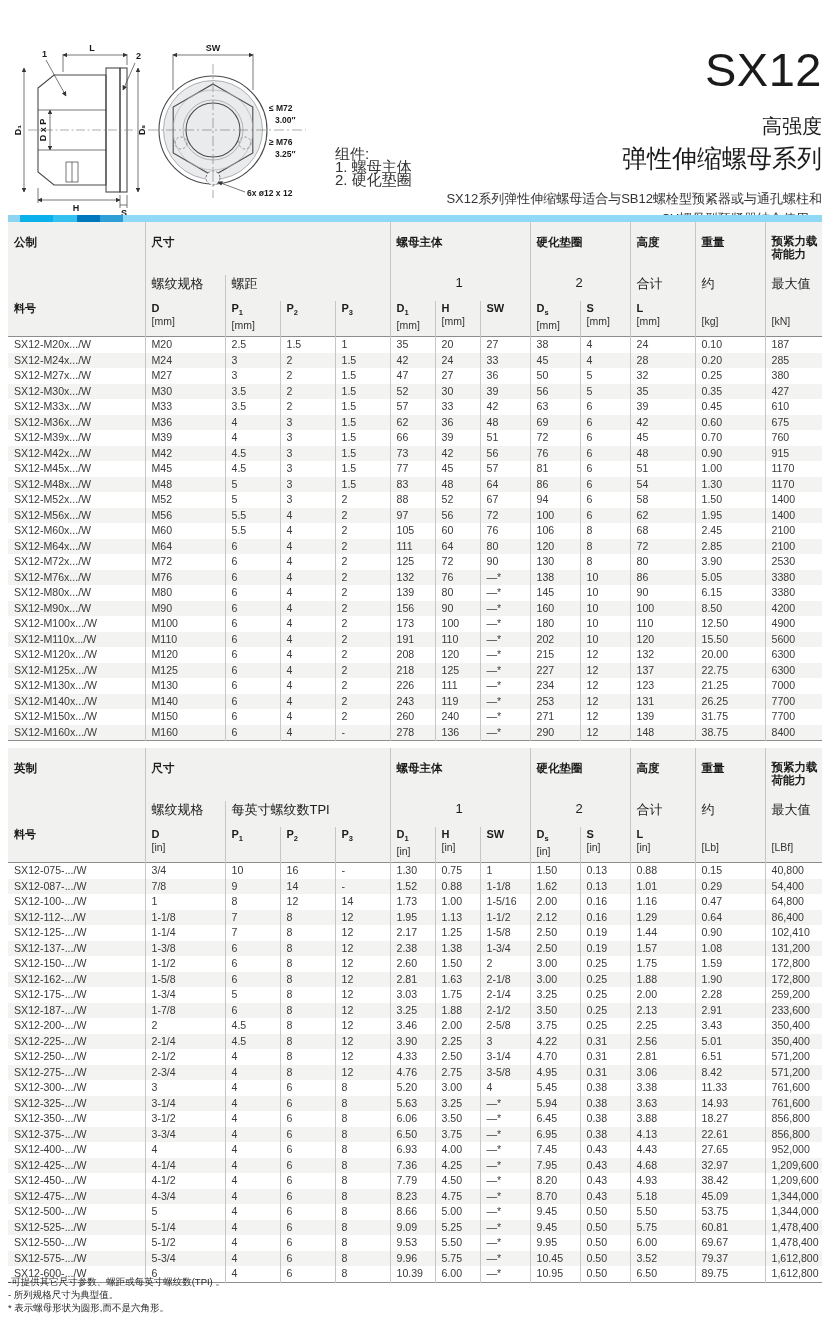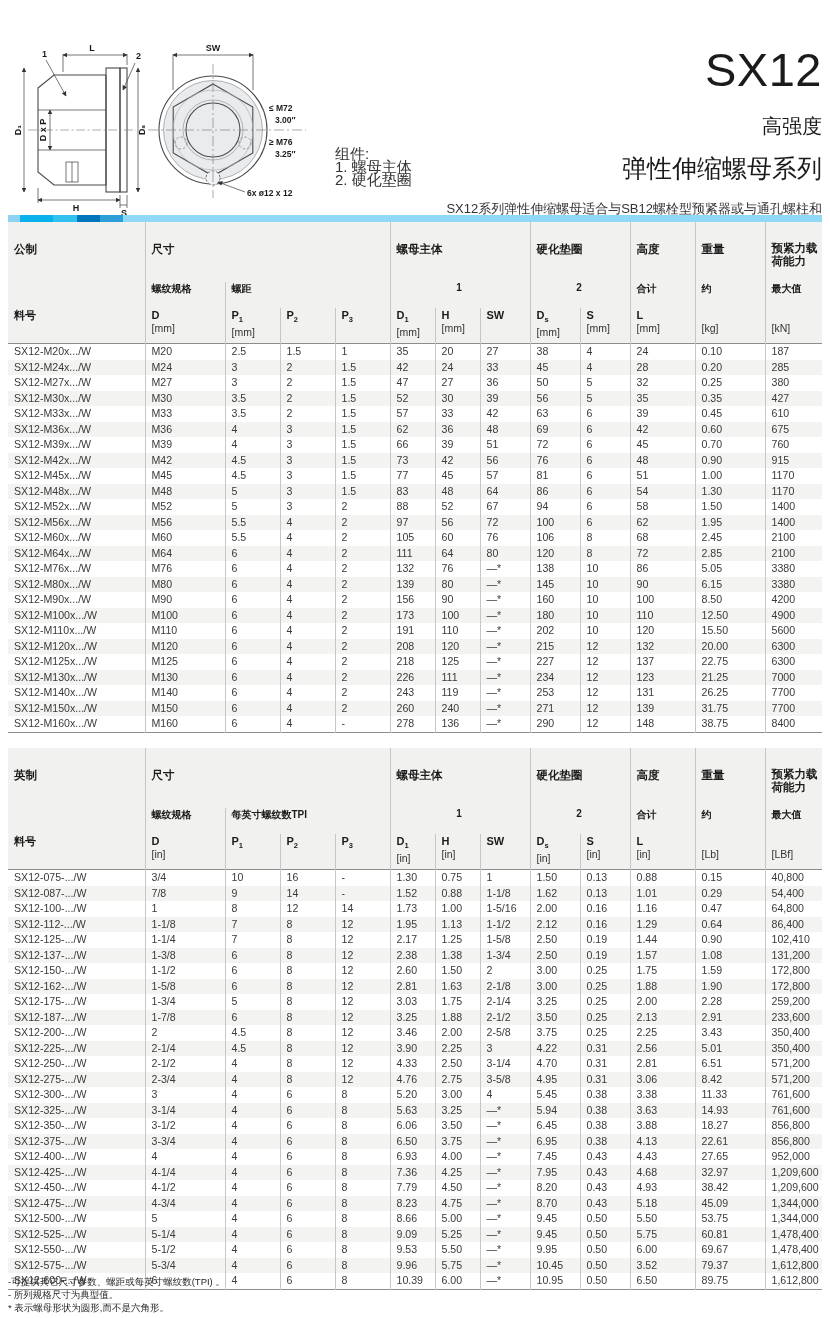--- a/index.html
+++ b/index.html
@@ -3,44 +3,44 @@
 <meta charset="utf-8">
 <style>
   html,body{margin:0;padding:0;background:#fff}
   .page{position:relative;width:830px;height:1318px;background:#fff;overflow:hidden;
         font-family:"Liberation Sans","DejaVu Sans",sans-serif;color:#222}
 
   
   .titleblock{position:absolute;right:8px;top:46px;text-align:right;color:#1b1b1b}
   .t1{font-size:47px;font-weight:300;line-height:1;letter-spacing:.5px}
   .t2{font-size:20px;font-weight:400;margin-top:20px}
-  .t3{font-size:25px;font-weight:400;margin-top:12px}
+  .t3{font-size:25px;font-weight:400;margin-top:2px}
   .tdesc{font-size:13px;color:#333;margin-top:14px;line-height:1.5}
   .legend{position:absolute;left:335px;top:147px;font-size:15px;color:#333;line-height:13px}
 
   
   .drawing{position:absolute;left:8px;top:30px}
   .dimtxt{font-size:9px;font-weight:bold;fill:#1a1a1a}
   .anntxt{font-size:8.5px;font-weight:bold;fill:#1a1a1a}
   .thin{stroke:#3c3c3c;stroke-width:.7;fill:none}
   .edge{stroke:#4a4a4a;stroke-width:1.1;fill:none}
 
   
   .bar{position:absolute;left:8px;top:215px;width:814px;height:7px;display:flex}
   .bar span{display:block;height:7px}
 
   
   .tblwrap{position:absolute;left:8px;width:814px}
   .m-pos{top:222px}.i-pos{top:748px}
   table{border-collapse:collapse;table-layout:fixed;width:814px;border-bottom:1px solid #8d8d8d}
   thead{background:#f1f1ef;border-bottom:1px solid #8d8d8d}
   th,td{text-align:left;vertical-align:top;padding:0 2px 0 6px;overflow:hidden;white-space:nowrap}
-  tr.rg th{height:40px;font-size:11.5px;font-weight:bold;padding-top:20px;color:#1b1b1b}
+  tr.rg th{height:40px;font-size:11.5px;font-weight:bold;padding-top:13px;color:#1b1b1b}
   tr.rg th.wrap{white-space:normal;line-height:13px}
-  tr.rs th{height:26px;font-size:10px;font-weight:bold;color:#1b1b1b}
+  tr.rs th{height:26px;font-size:13px;font-weight:normal;color:#1b1b1b}
   tr.rc th{height:34px;padding-top:1px}
   .hm{font-size:11px;font-weight:bold;line-height:13px;color:#1b1b1b;min-height:13px}
   .hm sub{font-size:7.5px}
   .hu{font-size:10.5px;font-weight:normal;line-height:13px;color:#333;min-height:13px}
   .ctr{text-align:center;padding-left:0}
   .bl{border-left:1px solid #c6c6c6}
   tr.rc th:not(:first-child){border-left:1px solid #c6c6c6}
   tbody td{font-size:10.6px;height:15.5px;line-height:15.5px;color:#3a3a3a}
   tbody td:not(:first-child){border-left:1px solid #c6c6c6}
   tbody tr:nth-child(even){background:#f3f3f2}
@@ -449,20 +449,35 @@
             <td>111</td>
             <td>64</td>
             <td>80</td>
             <td>120</td>
             <td>8</td>
             <td>72</td>
             <td>2.85</td>
             <td>2100</td>
           </tr>
           <tr>
+            <td>SX12-M72x.../W</td>
+            <td>M72</td>
+            <td>6</td>
+            <td>4</td>
+            <td>2</td>
+            <td>125</td>
+            <td>72</td>
+            <td>90</td>
+            <td>130</td>
+            <td>8</td>
+            <td>80</td>
+            <td>3.90</td>
+            <td>2530</td>
+          </tr>
+          <tr>
             <td>SX12-M76x.../W</td>
             <td>M76</td>
             <td>6</td>
             <td>4</td>
             <td>2</td>
             <td>132</td>
             <td>76</td>
             <td>—*</td>
             <td>138</td>
             <td>10</td>

